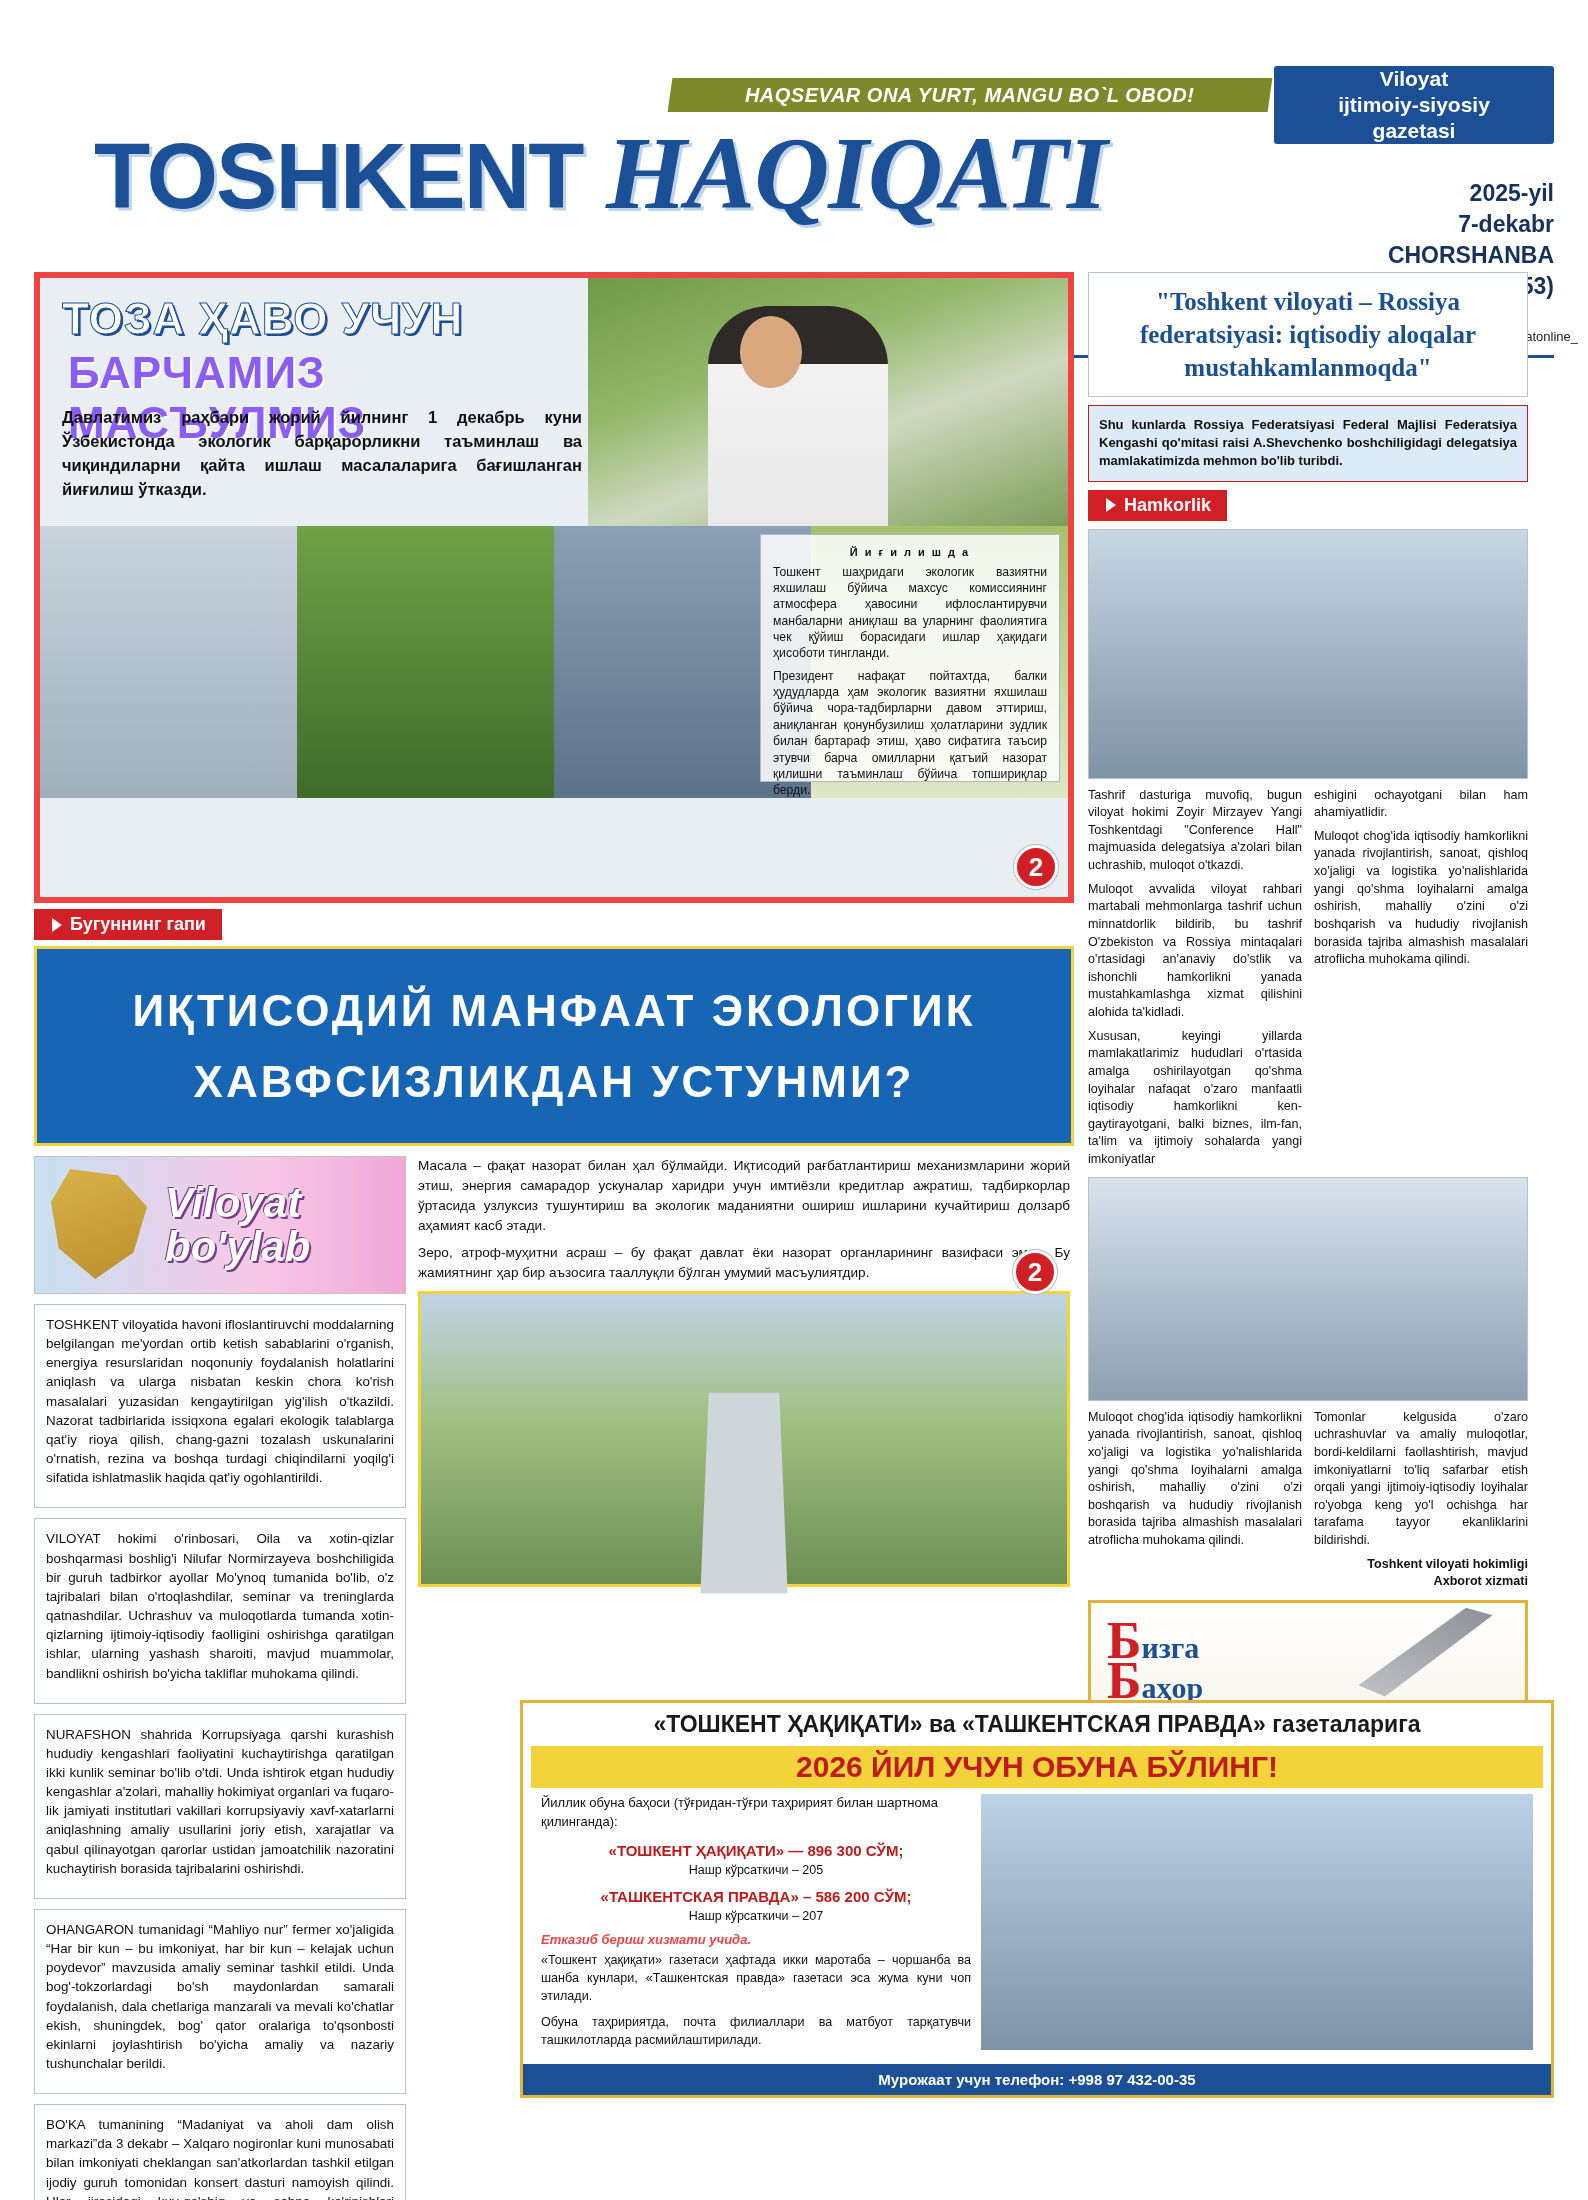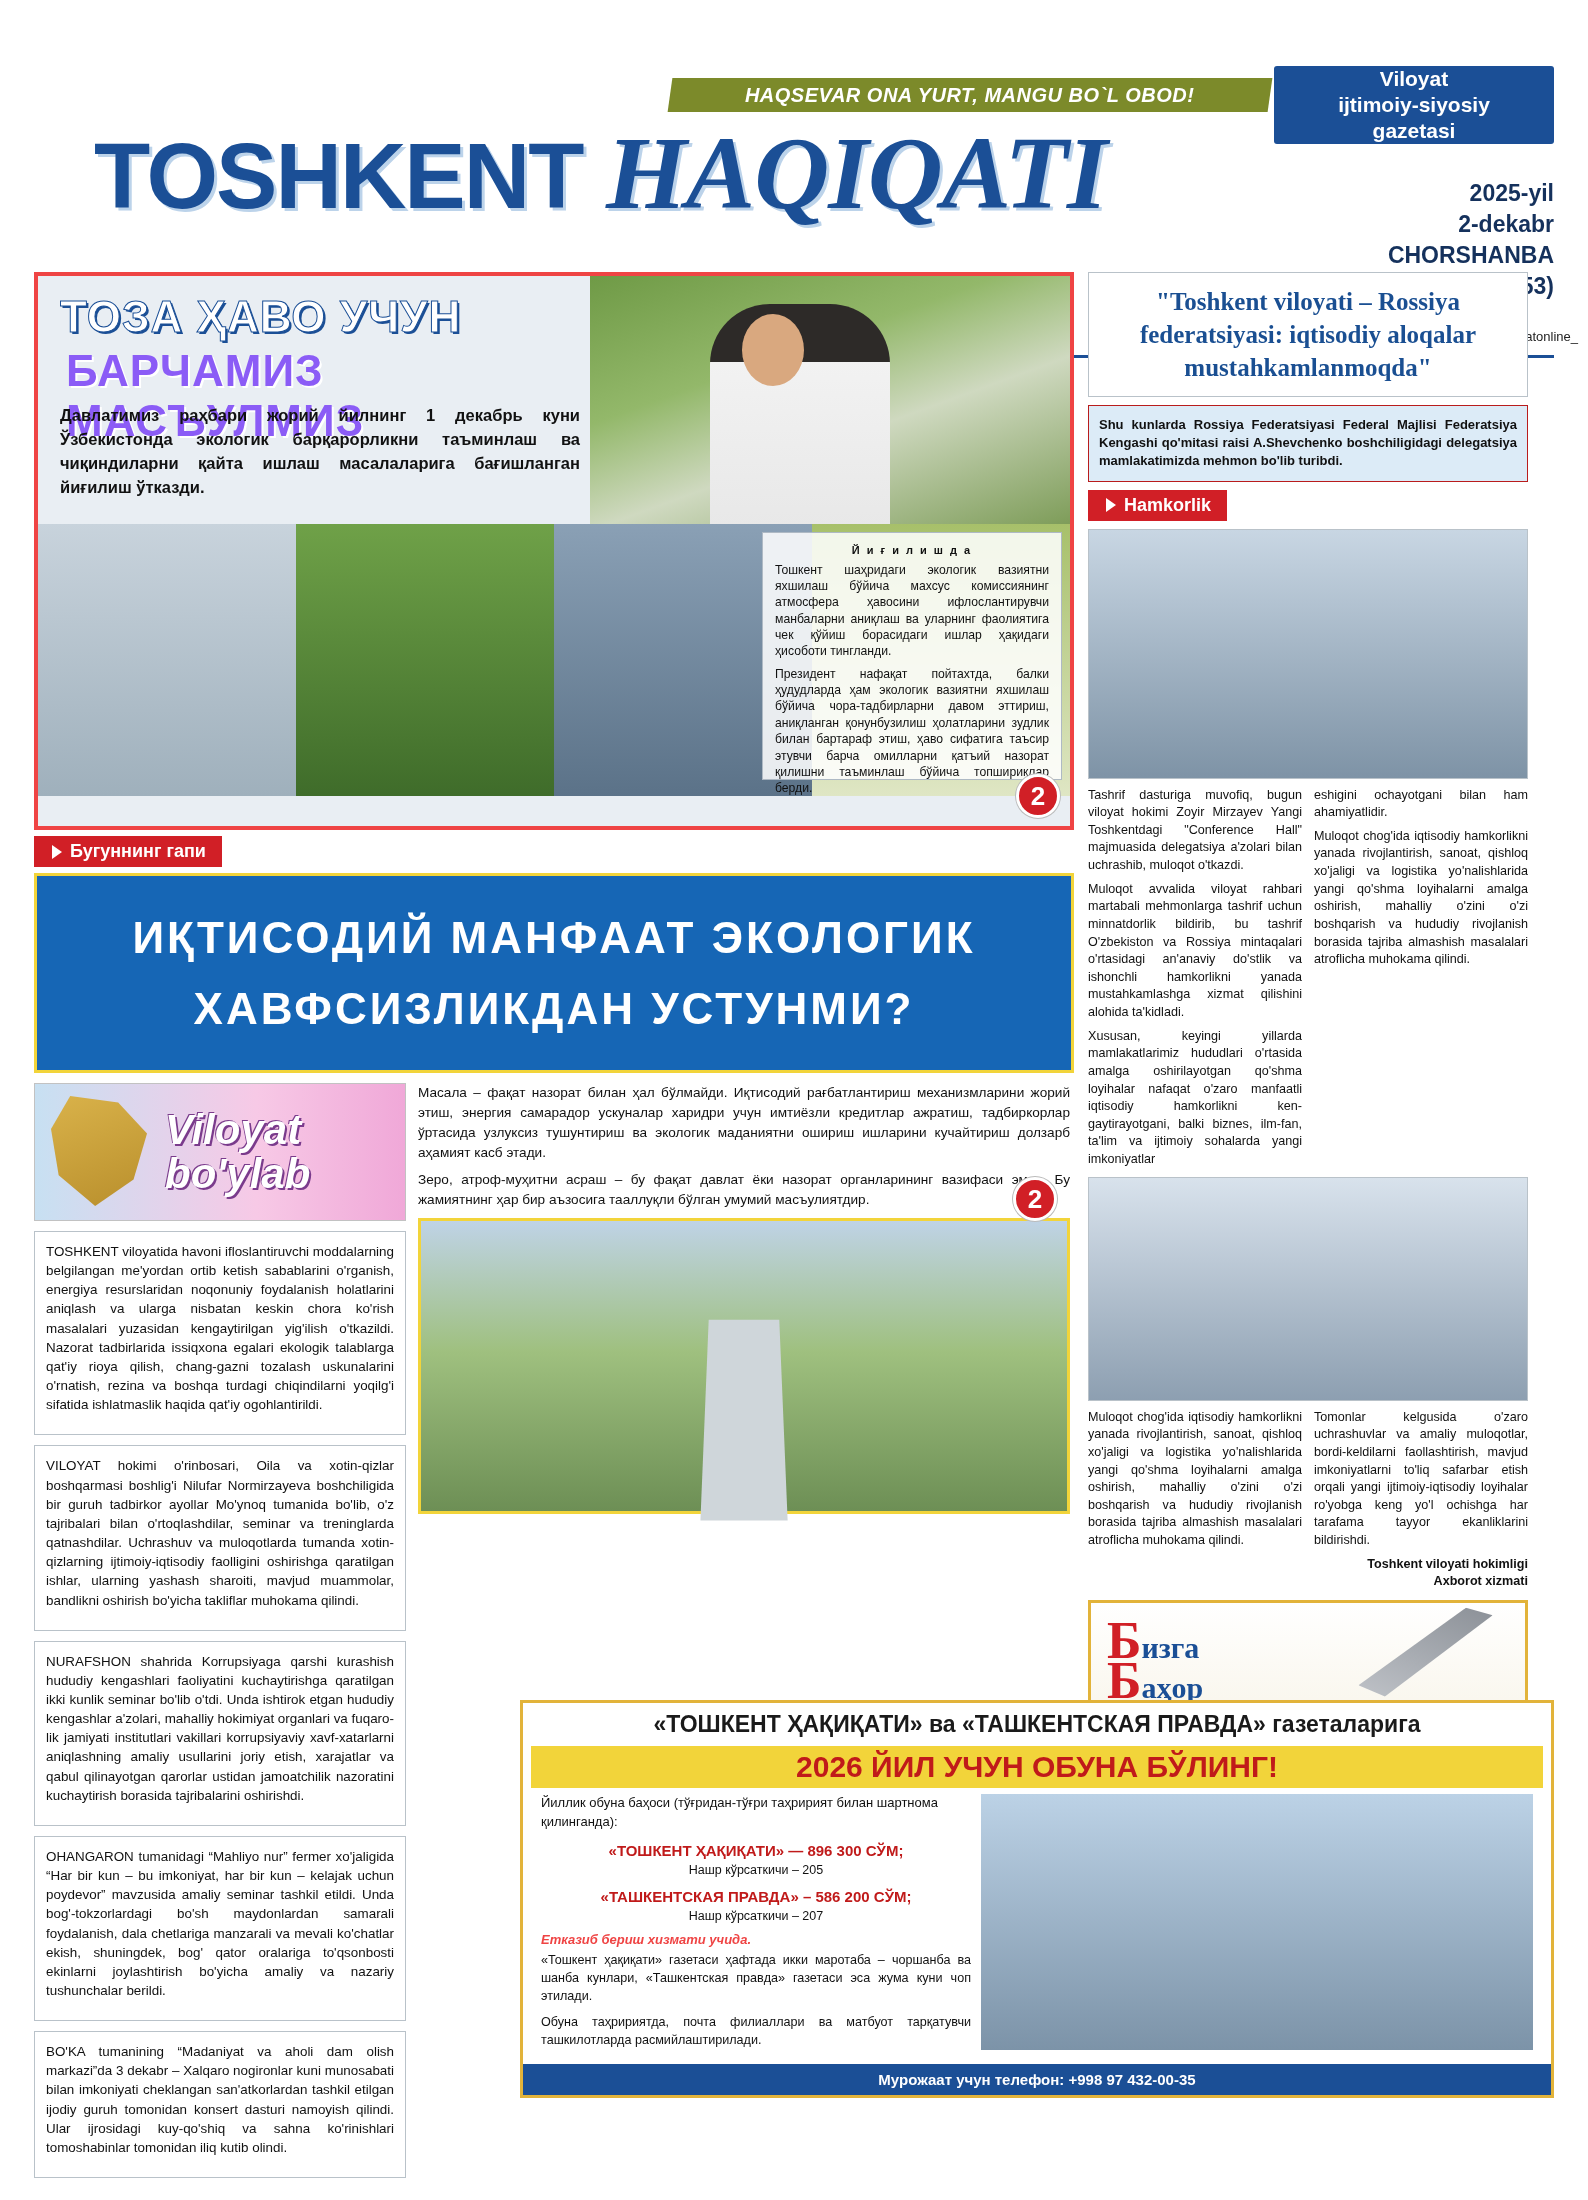--- a/index.html
+++ b/index.html
@@ -50,21 +50,21 @@
   .ic-fb { background:#1877f2; border-radius:50%;}
   .ic-ig { background:linear-gradient(45deg,#f9ce34,#ee2a7b,#6228d7); }
   .rule { position:absolute; left:34px; right:34px; top:355px; height:3px; background:#1b4f96; }
 
   
   .content { position:relative; margin-top:22px; display:flex; gap:14px; }
   .col-left { width:1040px; }
   .col-right { width:440px; }
 
   
-  .topstory { position:relative; border:4px solid #ef4444; height:558px; overflow:hidden; background:#e9eef3; }
+  .topstory { position:relative; border:6px solid #ef4444; height:631px; overflow:hidden; background:#e9eef3; }
   .ts-photo-main { position:absolute; right:0; top:0; width:480px; height:250px;
       background:linear-gradient(160deg,#6f9a46 0%, #93b86a 35%, #cfd9c0 60%, #7d9c58 100%); }
   .ts-photo-main .person { position:absolute; left:120px; top:28px; width:180px; height:222px;
       background:linear-gradient(180deg,#2d2a28 0%,#2d2a28 26%,#f2f2f2 26%,#e8e8e8 100%); border-radius:60px 60px 0 0; }
   .ts-photo-main .face { position:absolute; left:152px; top:38px; width:62px; height:72px; background:#d9a87f; border-radius:50%; }
   .ts-title { position:absolute; left:22px; top:16px; width:520px; }
   .ts-title .l1 { font-size:44px; font-weight:bold; color:#ffffff; -webkit-text-stroke:1px #1b4f96; text-shadow:2px 2px 0 #1b4f96; letter-spacing:1px; }
   .ts-title .l2 { font-size:44px; font-weight:bold; color:#8b5cf6; text-shadow:2px 2px 0 #ffffff; letter-spacing:1px; margin-top:4px;margin-left:6px;}
   .ts-lead { position:absolute; left:22px; top:128px; width:520px; font-size:16.5px; line-height:1.45; text-align:justify; font-weight:bold; color:#111; }
   .ts-strip { position:absolute; left:0; top:248px; right:0; height:272px; display:flex; }
@@ -157,21 +157,21 @@
       <div>Viloyat</div>
       <div>ijtimoiy-siyosiy</div>
       <div>gazetasi</div>
     </div>
     <div class="logo">
       <span>TOSHKENT</span>
       <span class="ital">HAQIQATI</span>
     </div>
     <div class="dateblock">
       <div>2025-yil</div>
-      <div>2-dekabr</div>
+      <div>7-dekabr</div>
       <div>CHORSHANBA</div>
       <div>№ 92 (13853)</div>
     </div>
   </div>
 
   <div class="founded">1928-yil 11-dekabrda asos solingan</div>
   <div class="socials">
     <div class="soc">
       <span class="soc-ic ic-tg">✈</span>
       <span>@haqiqatonline_24</span>

